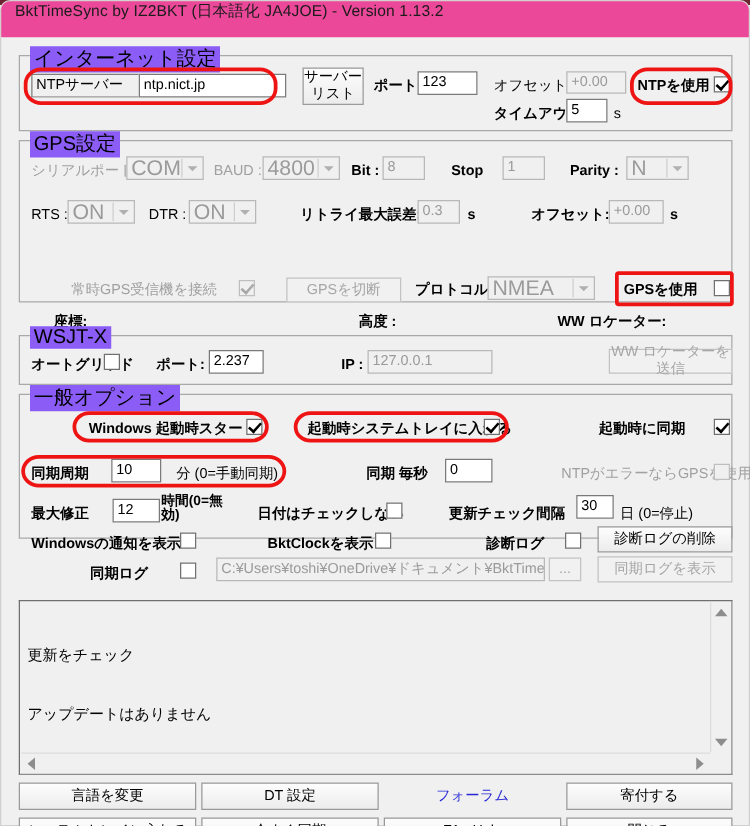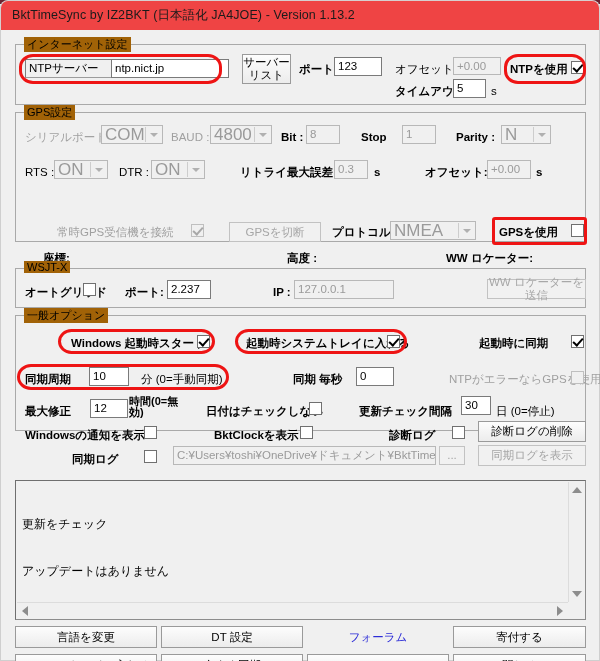--- a/index.html
+++ b/index.html
@@ -15,25 +15,25 @@
     width: 600px; height: 661px;
     background: #f0f0f0;
   }
   
   .bg-strip {
     position: absolute; left: 0; top: 0; width: 600px; height: 4px;
     background: #6d2330;
   }
   .titlebar {
     position: absolute; left: 0; top: 0; width: 600px; height: 30px;
-    background: #ef4444;
+    background: #ec4899;
     border: 1px solid #d6cfcf;
     border-bottom: none;
     border-radius: 8px 8px 0 0;
-    display: flex; align-items: center;
+    display: flex; align-items: flex-start;
   }
   .titlebar .title {
     margin-left: 11px;
     font-size: 12.5px;
     color: #1b1b1b;
     letter-spacing: .1px;
     white-space: nowrap;
   }
   .client {
     position: absolute; left: 0; top: 30px; width: 600px; height: 631px;
@@ -43,23 +43,23 @@
     border-bottom: 1px solid #cfcfcf;
   }
   
   .group {
     position: absolute;
     border: 1px solid #a9a9a9;
     background: transparent;
   }
   .group > .legend {
     position: absolute; top: -8px; left: 8px;
-    background: #a16207;
+    background: #8b5cf6;
     padding: 0 3px;
-    font-size: 11px;
+    font-size: 16px;
     color: #000;
     white-space: nowrap;
   }
   .lbl {
     position: absolute;
     font-size: 11.5px;
     color: #000;
     white-space: nowrap;
     line-height: 13px;
   }

